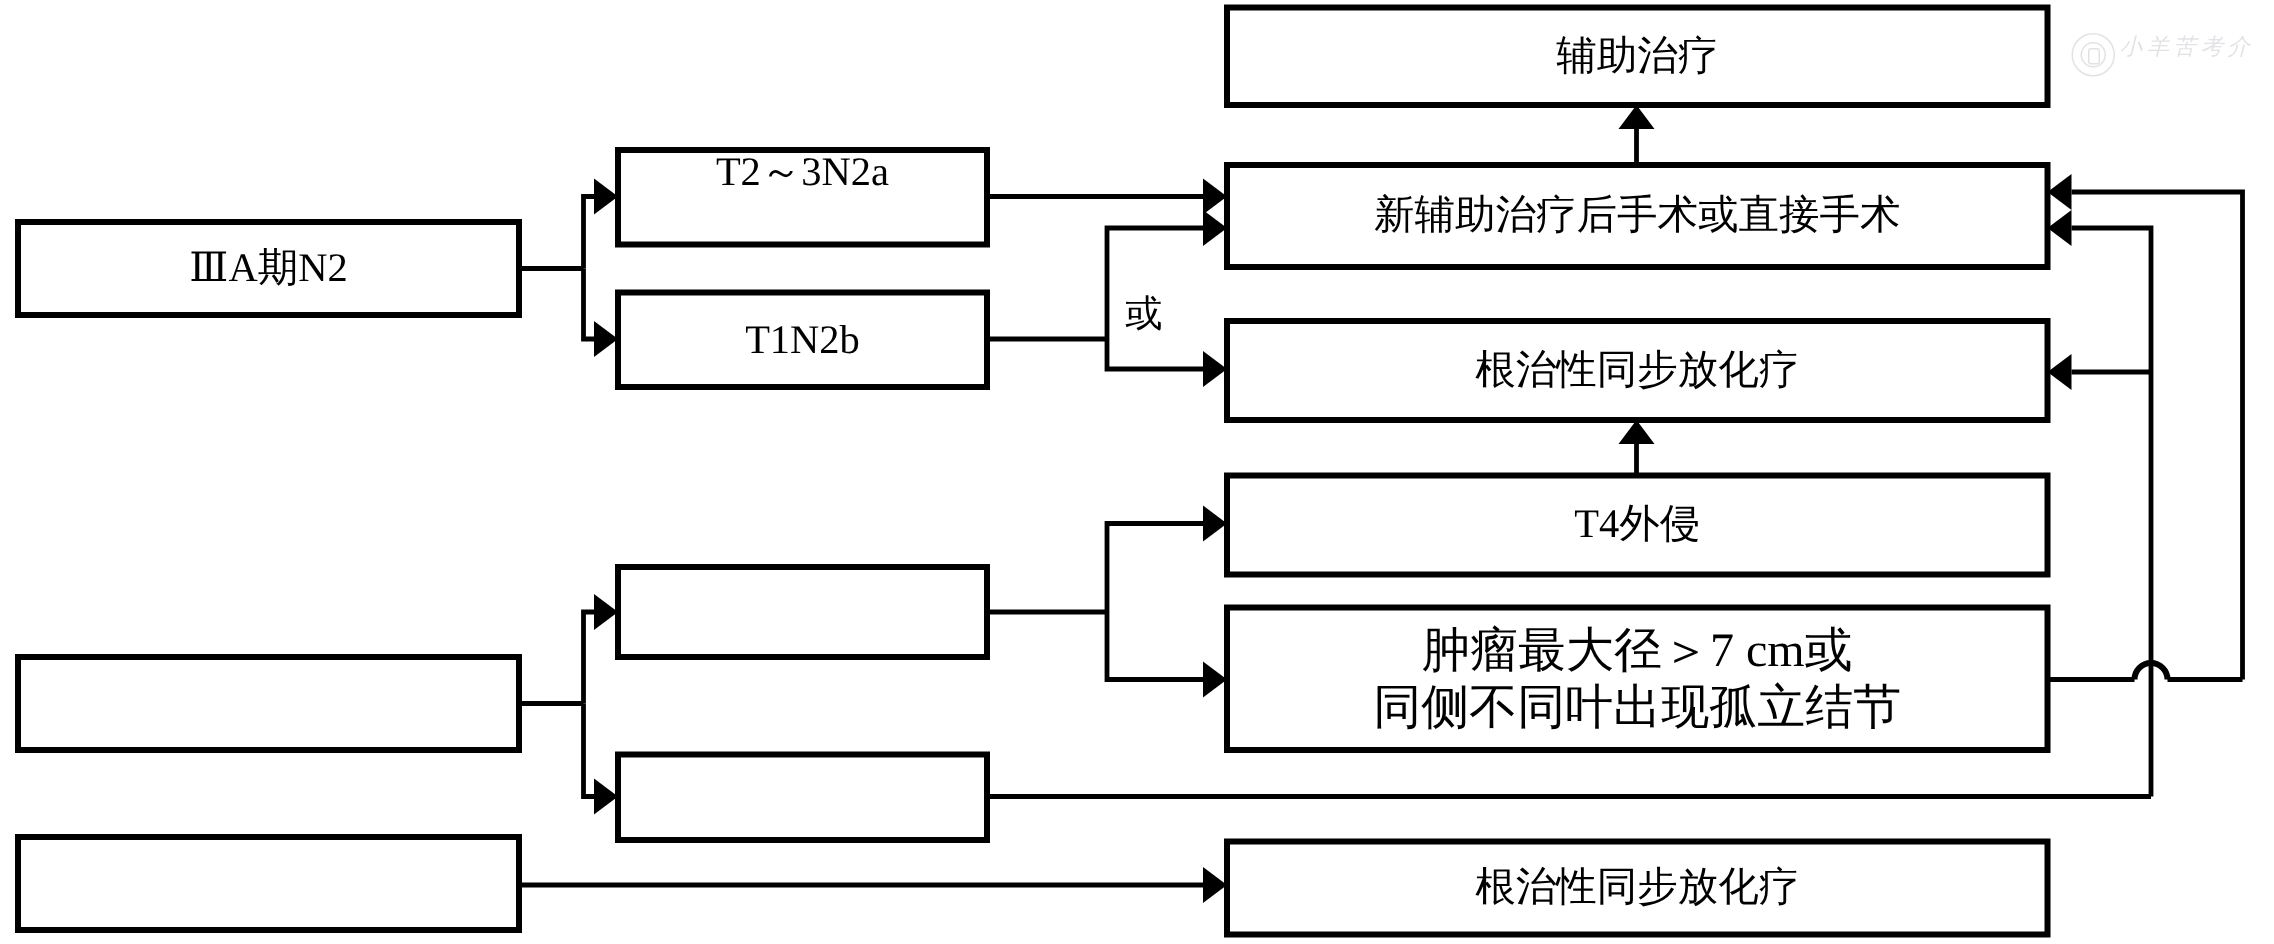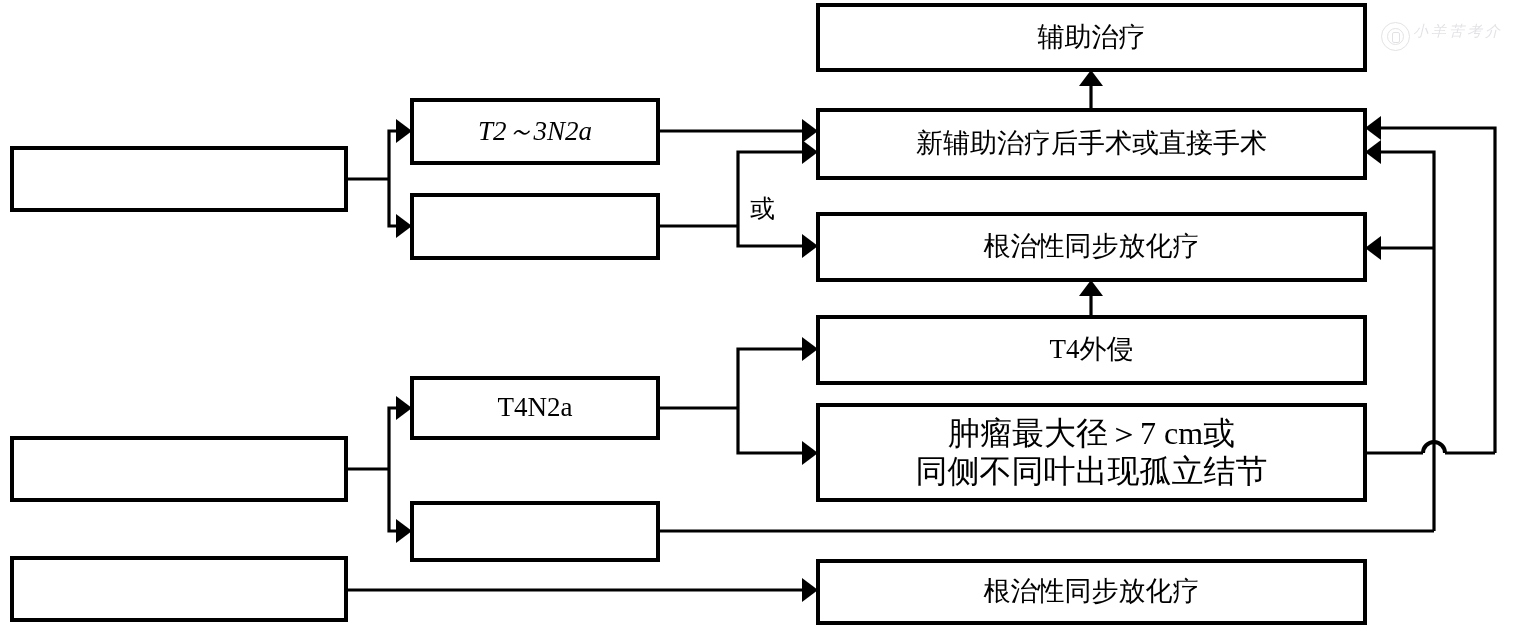--- a/index.html
+++ b/index.html
@@ -198,28 +198,29 @@
       <polygon class="arrow-head" points="1381,236 1365,248 1381,260"></polygon>
     </g>
 
     <g>
       <path class="conn" d="M346,590 L802,590"></path>
       <polygon class="arrow-head" points="802,578 818,590 802,602"></polygon>
     </g>
 
   </svg>
 
-  <div class="box-label lbl-lg" style="left:412px; top:100px; width:246px; height:63px;font-style:italic;">T2～3N2a</div>
+  <div class="box-label lbl-lg" style="left:12px;  top:148px; width:334px; height:62px;">ⅢA期N2</div>
+  <div class="box-label lbl-lg" style="left:412px; top:83px; width:246px; height:63px;">T2～3N2a</div>
+  <div class="box-label lbl-lg" style="left:412px; top:195px; width:246px; height:63px;">T1N2b</div>
   <div class="box-label lbl-lg" style="left:818px; top:5px;   width:547px; height:65px;">辅助治疗</div>
   <div class="box-label lbl-lg" style="left:818px; top:110px; width:547px; height:68px;">新辅助治疗后手术或直接手术</div>
   <div class="box-label lbl-lg" style="left:818px; top:214px; width:547px; height:66px;">根治性同步放化疗</div>
   <div class="box-label lbl-lg" style="left:818px; top:317px; width:547px; height:66px;">T4外侵</div>
   <div class="box-label lbl-md" style="left:818px; top:405px; width:547px; height:95px;">肿瘤最大径＞7 cm或
 同侧不同叶出现孤立结节</div>
-  <div class="box-label lbl-lg" style="left:412px; top:378px; width:246px; height:60px;">T4N2a</div>
   <div class="box-label lbl-lg" style="left:818px; top:561px; width:547px; height:62px;">根治性同步放化疗</div>
 
   <div class="or-label" style="left:750px; top:192px;">或</div>
 
   <div class="watermark" style="left:1381px; top:22px;">
     <div class="wm-seal"></div>
     <div class="wm-text">小羊苦考介</div>
   </div>
 
 </div>

